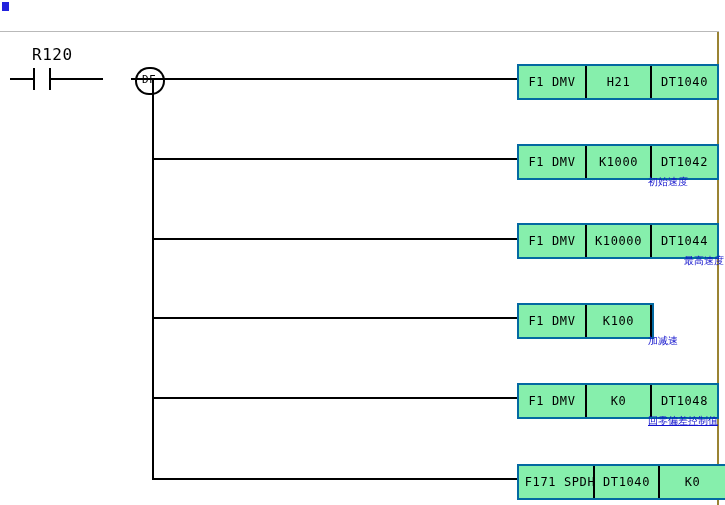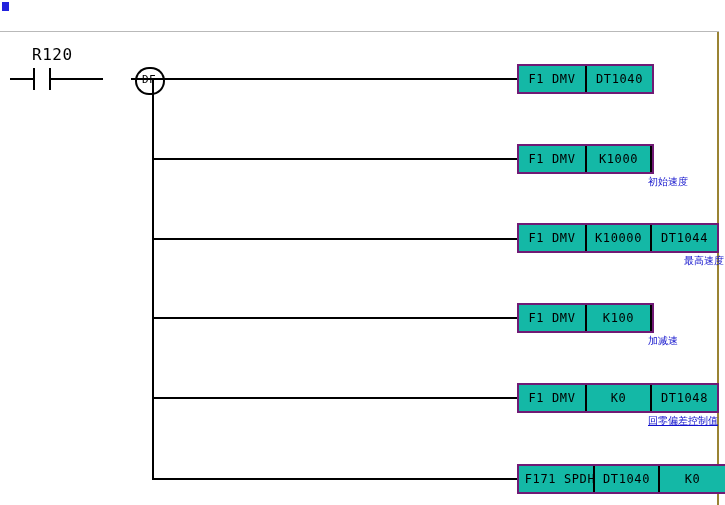--- a/index.html
+++ b/index.html
@@ -54,24 +54,24 @@
   .coil .txt{
     position:absolute;left:0;top:0;width:28px;height:24px;
     display:flex;align-items:center;justify-content:center;
     font-size:11px;color:#000;letter-spacing:0.5px;
   }
 
   
   .instr-box{
     position:absolute;
     display:flex;
-    border:2px solid #701a75;
-    background:#14b8a6;
+    border:2px solid #0369a1;
+    background:#86efac;
     box-sizing:border-box;
-    height:30px;
+    height:36px;
   }
   .instr-cell{
     display:flex;align-items:center;justify-content:center;
     font-size:12px;color:#000;letter-spacing:0.6px;
     box-sizing:border-box;
     height:100%;
     white-space:nowrap;
   }
   .instr-cell.c0{width:68px;border-right:2px solid #000;}
   .instr-cell.c1{width:65px;border-right:2px solid #000;}
@@ -120,26 +120,28 @@
   <div class="v-wire" style="left:152px;top:78px;height:402px;"></div>
 
   <div class="h-wire" style="left:152px;top:158px;width:365px;"></div>
   <div class="h-wire" style="left:152px;top:238px;width:365px;"></div>
   <div class="h-wire" style="left:152px;top:317px;width:365px;"></div>
   <div class="h-wire" style="left:152px;top:397px;width:365px;"></div>
   <div class="h-wire" style="left:152px;top:478px;width:365px;"></div>
 
   <div class="instr-box" style="left:517px;top:64px;">
     <div class="instr-cell c0">F1 DMV</div>
+    <div class="instr-cell c1">H21</div>
     <div class="instr-cell c2">DT1040</div>
   </div>
 
   <div class="instr-box" style="left:517px;top:144px;">
     <div class="instr-cell c0">F1 DMV</div>
     <div class="instr-cell c1">K1000</div>
+    <div class="instr-cell c2">DT1042</div>
   </div>
   <div class="annot" style="left:648px;top:175px;">初始速度</div>
 
   <div class="instr-box" style="left:517px;top:223px;">
     <div class="instr-cell c0">F1 DMV</div>
     <div class="instr-cell c1">K10000</div>
     <div class="instr-cell c2">DT1044</div>
   </div>
   <div class="annot" style="left:648px;top:254px;margin-left:36px;">最高速度</div>
 

